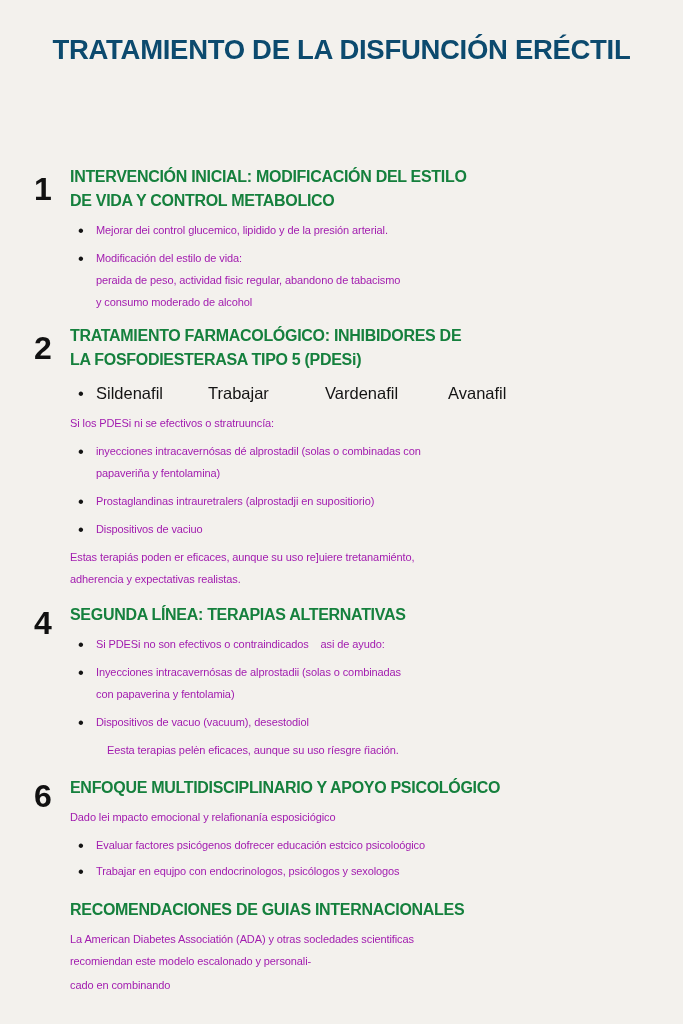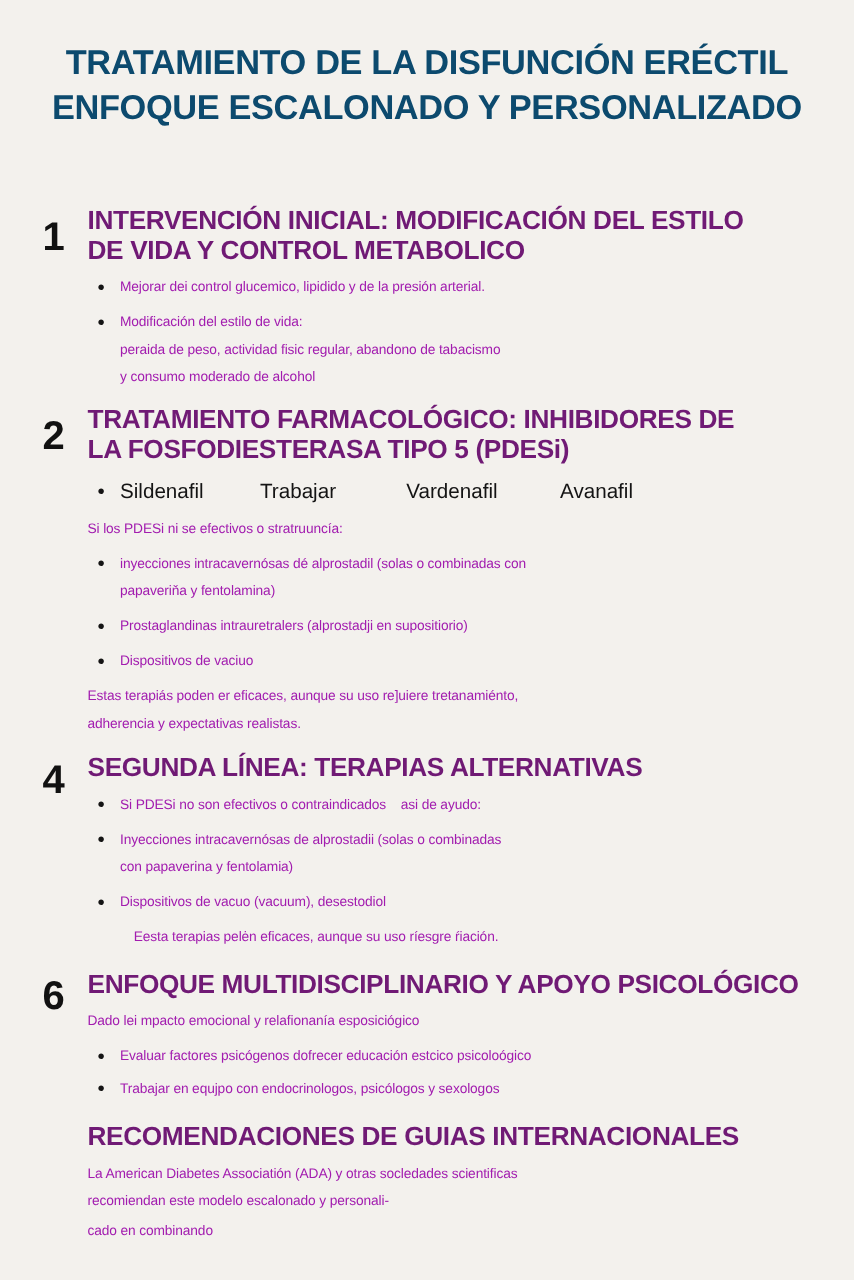--- a/index.html
+++ b/index.html
@@ -13,34 +13,33 @@
     position: absolute; left: 0; top: 32px; width: 683px;
     text-align: center; font-weight: 700; font-size: 27.5px; line-height: 36px;
     letter-spacing: -0.3px; color: #0c4a6e;
   }
   .title div { white-space: nowrap; }
   .section { position: absolute; left: 0; width: 683px; }
   .num {
     position: absolute; left: 34px; font-weight: 700; font-size: 32px; line-height: 32px; color: #111;
   }
   .heading {
-    position: absolute; left: 70px; font-weight: 700; font-size: 21px; line-height: 24px;
-    letter-spacing: -0.3px; color: #701a75; white-space: nowrap;
+    position: absolute; left: 70px; font-weight: 700; font-size: 16px; line-height: 24px;
+    letter-spacing: -0.3px; color: #15803d; white-space: nowrap;
   }
   .txt { position: absolute; font-size: 11px; line-height: 22px; color: #a21caf; white-space: nowrap; letter-spacing: -0.1px; }
   .bul { position: absolute; left: 78px; font-size: 16.5px; line-height: 22px; }
   .bul::before { content: "\2022"; }
   .drugs { position: absolute; top: 0; font-size: 16.5px; line-height: 22px; white-space: nowrap; }
 </style>
 </head>
 <body>
 
 <div class="title">
   <div>TRATAMIENTO DE LA DISFUNCIÓN ERÉCTIL</div>
-  <div>ENFOQUE ESCALONADO Y PERSONALIZADO</div>
 </div>
 
 <div class="section" style="top:165px;">
   <div class="num" style="top:8px;">1</div>
   <div class="heading" style="top:0;">INTERVENCIÓN INICIAL: MODIFICACIÓN DEL ESTILO</div>
   <div class="heading" style="top:24px;">DE VIDA Y CONTROL METABOLICO</div>
   <div class="bul" style="top:54px;"></div>
   <div class="txt" style="left:96px;top:54px;">Mejorar dei control glucemico, lipidido y de la presión arterial.</div>
   <div class="bul" style="top:82px;"></div>
   <div class="txt" style="left:96px;top:82px;">Modificación del estilo de vida:</div>

